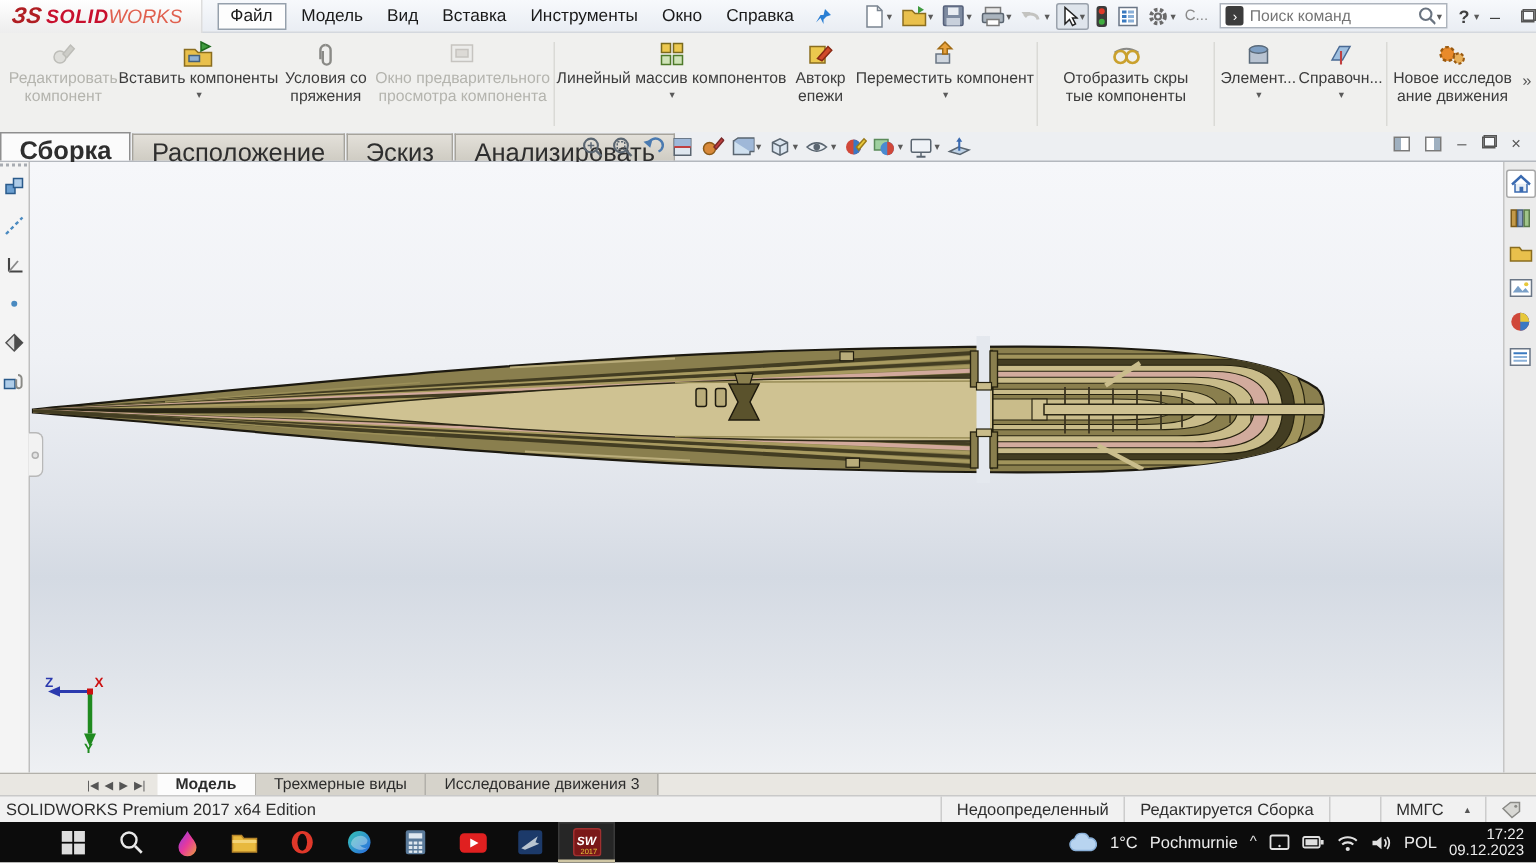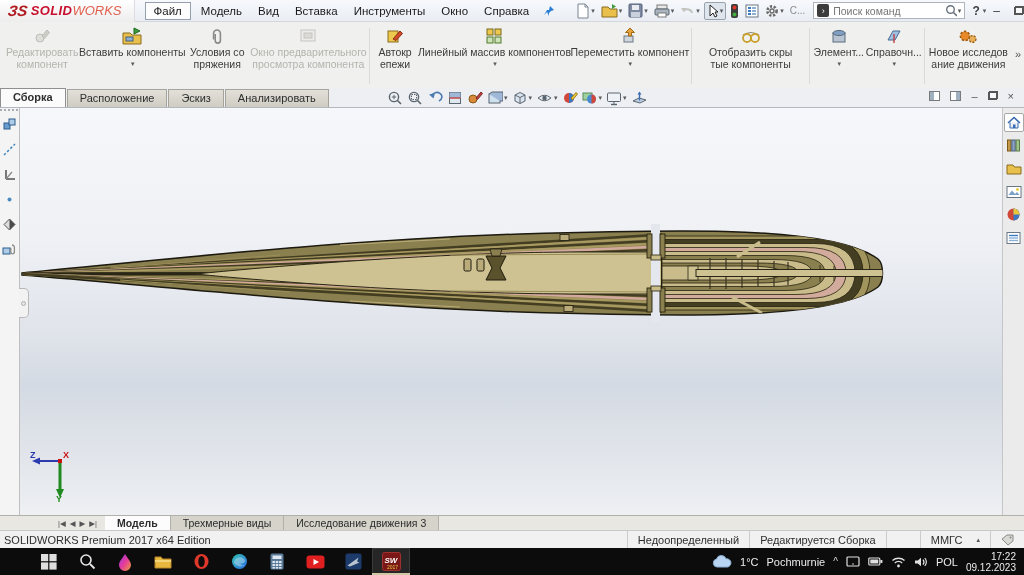--- a/index.html
+++ b/index.html
@@ -35,21 +35,21 @@
   .ribbon{height:66px;flex:0 0 66px;display:flex;align-items:stretch;background:#f0f0ee;padding:2px 14px 0 4px;position:relative}
   .rb{display:flex;flex-direction:column;align-items:center;padding-top:2px;text-align:center;line-height:12px;font-size:10.5px;color:#3c3c3c}
   .rb .ric{height:20px;display:flex;align-items:center;justify-content:center}
   .rb .lbl{white-space:nowrap}
   .rb.dis{color:#b4b4ae}
   .vsep{width:1px;background:#dadad6;margin:4px 2px;flex:0 0 1px}
   .chev{position:absolute;right:3px;top:26px;color:#555;font-size:11px}
 
   
   .tabrow{height:20px;flex:0 0 20px;background:#edeff2;border-bottom:1px solid #b4b8be;display:flex;align-items:flex-end;position:relative}
-  .ctab{height:18px;padding:2px 12px 0;border:1px solid #a6a39b;border-bottom:none;background:linear-gradient(#e3e0d9,#cfccc3);margin-right:1px;font-size:11px;color:#2e2e2e;white-space:nowrap}
+  .ctab{height:18px;padding:2px 12px 0;border:1px solid #a6a39b;border-bottom:none;background:linear-gradient(#e3e0d9,#cfccc3);margin-right:1px;font-size:17px;color:#2e2e2e;white-space:nowrap}
   .ctab.active{background:#fbfbfb;font-weight:bold;border-color:#8f8f8f;height:19px}
   .hud{position:absolute;left:385px;top:1px;display:flex;align-items:center}
   .hudb{display:flex;align-items:center;padding:1px 2px}
   .docctl{position:absolute;right:10px;top:2px;display:flex;align-items:center;gap:10px;color:#555}
   .ic-pane{width:11px;height:10px;border:1px solid #7a7a7a;display:inline-block;position:relative;background:#fff}
   .ic-pane.l::before{content:"";position:absolute;left:0;top:0;bottom:0;width:4px;background:#9fb0c0}
   .ic-pane.r::before{content:"";position:absolute;right:0;top:0;bottom:0;width:4px;background:#9fb0c0}
 
   
   .main{flex:1 1 auto;display:flex;position:relative;min-height:0}
@@ -237,41 +237,41 @@
       <span class="ric">
           <svg width="18" height="18">
             <rect x="2" y="3" width="14" height="11" fill="#ececea" stroke="#c6c4c0"></rect>
             <rect x="5" y="6" width="8" height="5" fill="#dcdad6" stroke="#c6c4c0"></rect>
           </svg>
         </span>
       <span class="lbl">Окно предварительного</span>
       <span class="lbl">просмотра компонента</span>
     </div>
     <div class="vsep"></div>
-    <div class="rb" style="width:54px">
-      <span class="ric">
-          <svg width="18" height="18">
-            <rect x="2" y="4" width="10" height="11" fill="#ecc84e" stroke="#8a6d1f"></rect>
-            <path d="M7 12 L14 4 l2.5 2.5 -6.5 7z" fill="#d04a2a" stroke="#8a2a14"></path>
-          </svg>
-        </span>
-      <span class="lbl">Автокр</span>
-      <span class="lbl">епежи</span>
-    </div>
     <div class="rb" style="width:152px">
       <span class="ric">
           <svg width="18" height="18">
             <rect x="2" y="2" width="6" height="6" fill="#ecc84e" stroke="#7a6a1c"></rect>
             <rect x="10" y="2" width="6" height="6" fill="#ecc84e" stroke="#7a6a1c"></rect>
             <rect x="2" y="10" width="6" height="6" fill="#cfe3b8" stroke="#4e7a2a"></rect>
             <rect x="10" y="10" width="6" height="6" fill="#cfe3b8" stroke="#4e7a2a"></rect>
           </svg>
         </span>
       <span class="lbl">Линейный массив компонентов</span>
       <span class="dd">▾</span>
+    </div>
+    <div class="rb" style="width:54px">
+      <span class="ric">
+          <svg width="18" height="18">
+            <rect x="2" y="4" width="10" height="11" fill="#ecc84e" stroke="#8a6d1f"></rect>
+            <path d="M7 12 L14 4 l2.5 2.5 -6.5 7z" fill="#d04a2a" stroke="#8a2a14"></path>
+          </svg>
+        </span>
+      <span class="lbl">Автокр</span>
+      <span class="lbl">епежи</span>
     </div>
     <div class="rb" style="width:126px">
       <span class="ric">
           <svg width="18" height="18">
             <rect x="3" y="9" width="9" height="6" fill="#cfd6de" stroke="#6a7684"></rect>
             <path d="M9 1 l4.5 4.5 h-3 v3.5 h-3 V5.5 h-3z" fill="#e8a23c" stroke="#a06a14"></path>
           </svg>
         </span>
       <span class="lbl">Переместить компонент</span>
       <span class="dd">▾</span>

